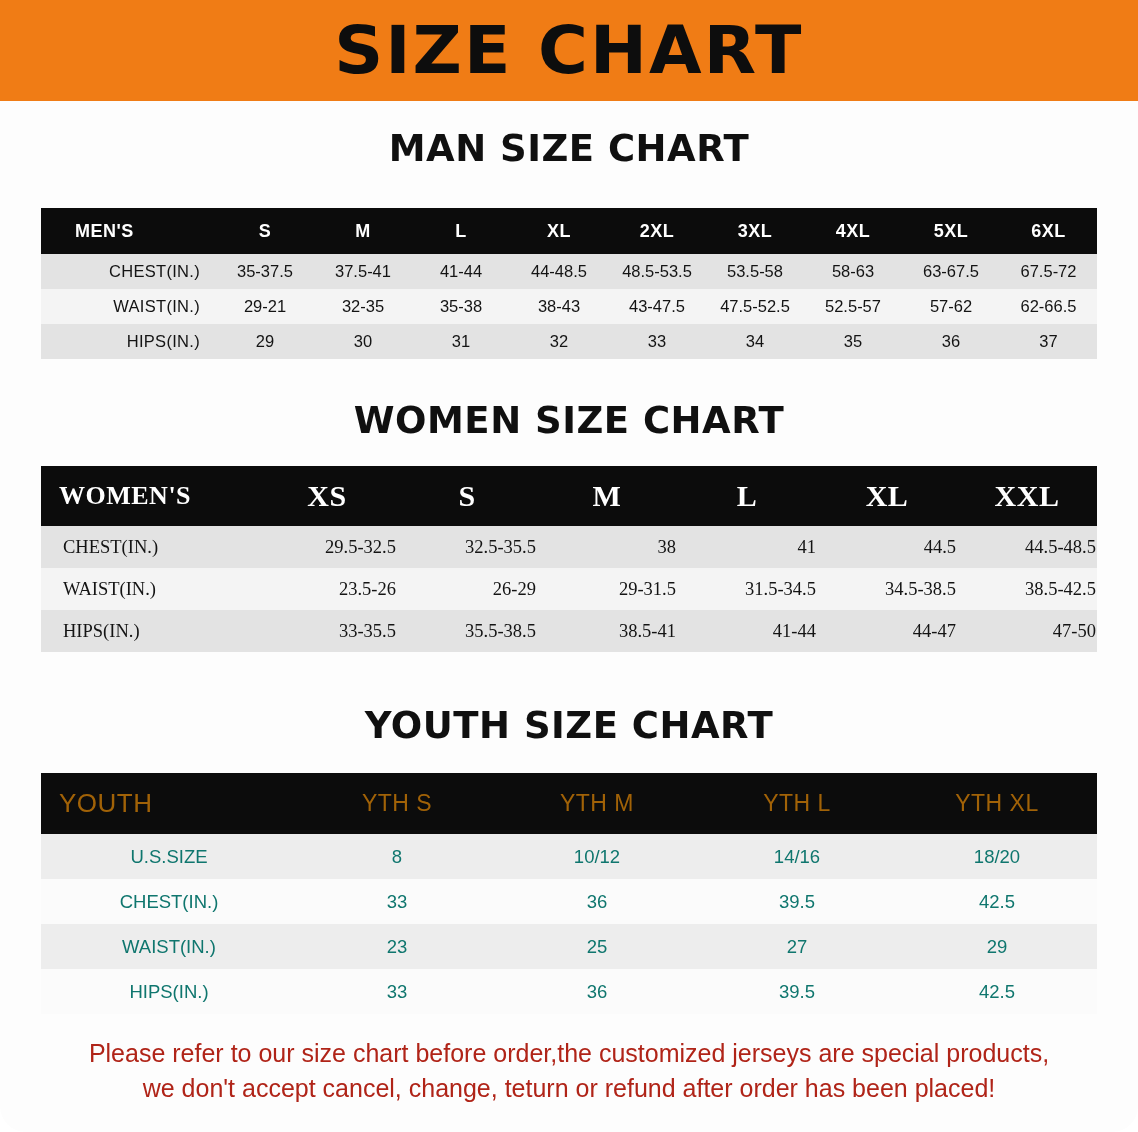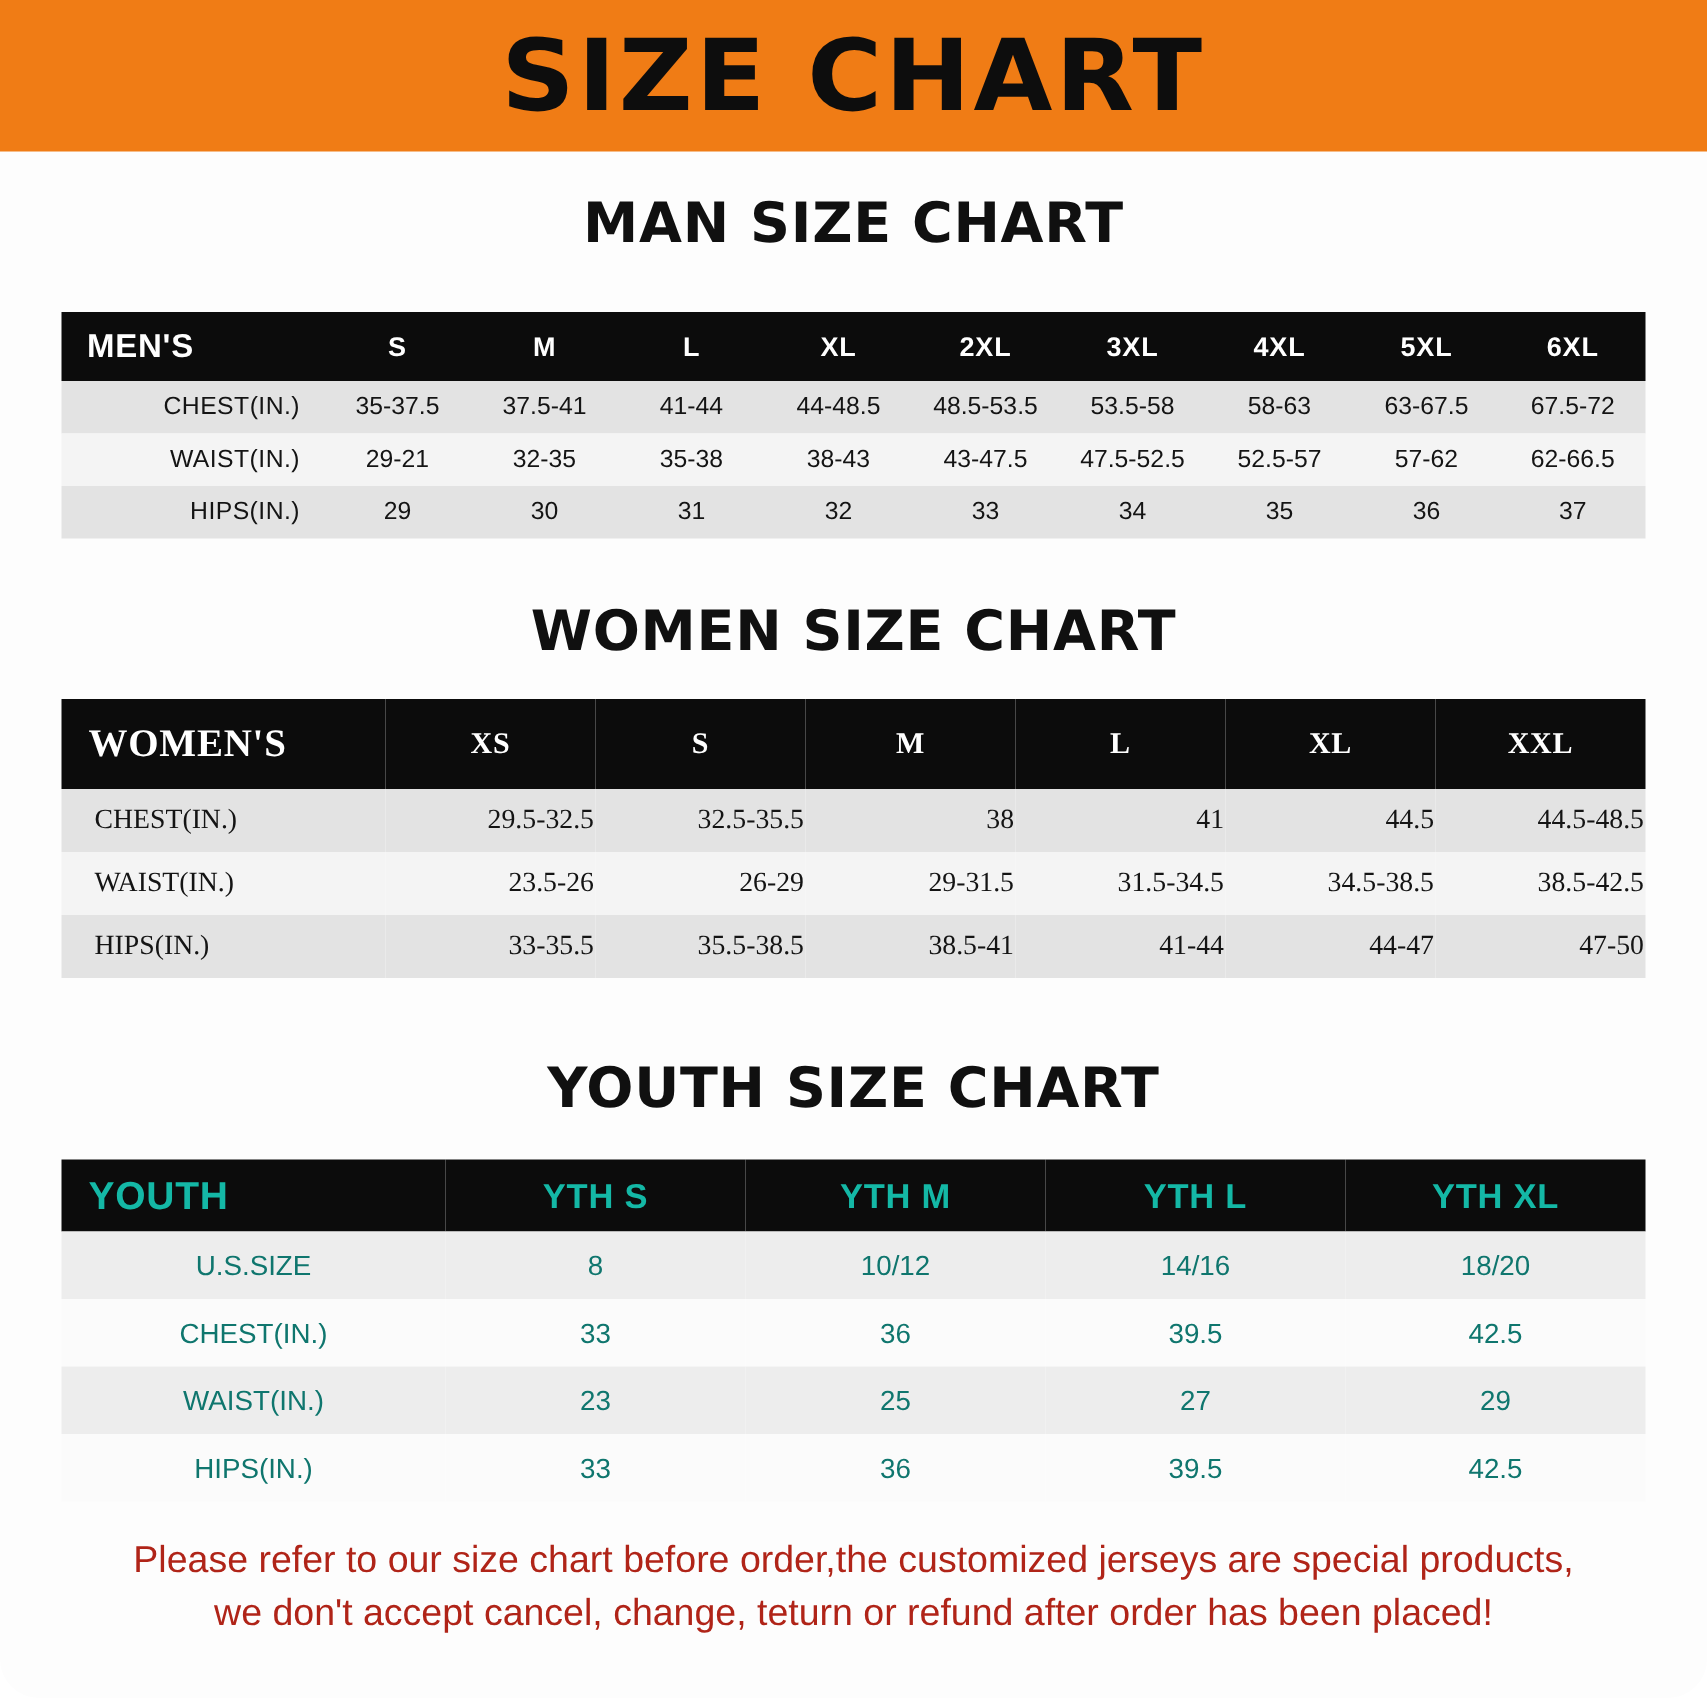--- a/index.html
+++ b/index.html
@@ -61,22 +61,22 @@
     background: #0c0c0c;
     color: #ffffff;
     height: 46px;
     font-size: 18px;
     font-family: "Liberation Sans", sans-serif;
     font-weight: bold;
     letter-spacing: 0.5px;
   }
   #men-table thead th.rowhead {
     text-align: left;
-    padding-left: 17px;
-    font-size: 22px;
+    padding-left: 34px;
+    font-size: 18px;
   }
   #men-table tbody td {
     height: 35px;
     font-size: 16.5px;
     color: #141414;
     text-align: center;
     font-family: "Liberation Sans", sans-serif;
   }
   #men-table tbody td.rowhead {
     text-align: right;
@@ -86,21 +86,21 @@
   }
   #men-table tbody tr:nth-child(odd) td { background: #e3e3e3; }
   #men-table tbody tr:nth-child(even) td { background: #f4f4f4; }
 
   
   #women-table { width: 1056px; font-family: Liberation Serif, serif; }
   #women-table thead th {
     background: #0c0c0c;
     color: #ffffff;
     height: 60px;
-    font-size: 20px;
+    font-size: 30px;
     font-weight: bold;
     letter-spacing: 0.5px;
   }
   #women-table thead th.rowhead {
     text-align: left;
     padding-left: 18px;
     font-size: 26px;
   }
   #women-table tbody td {
     height: 42px;
@@ -113,24 +113,24 @@
     padding-left: 22px;
     font-size: 18.5px;
   }
   #women-table tbody tr:nth-child(odd) td { background: #e3e3e3; }
   #women-table tbody tr:nth-child(even) td { background: #f4f4f4; }
 
   
   #youth-table { width: 1056px; }
   #youth-table thead th {
     background: #0c0c0c;
-    color: #14b8a6;
-    height: 48px;
+    color: #a16207;
+    height: 61px;
     font-size: 23px;
-    font-weight: bold;
+    font-weight: normal;
     letter-spacing: 0.5px;
   }
   #youth-table thead th.rowhead {
     text-align: left;
     padding-left: 18px;
     font-size: 26px;
   }
   #youth-table tbody td {
     height: 45px;
     font-size: 18.5px;

